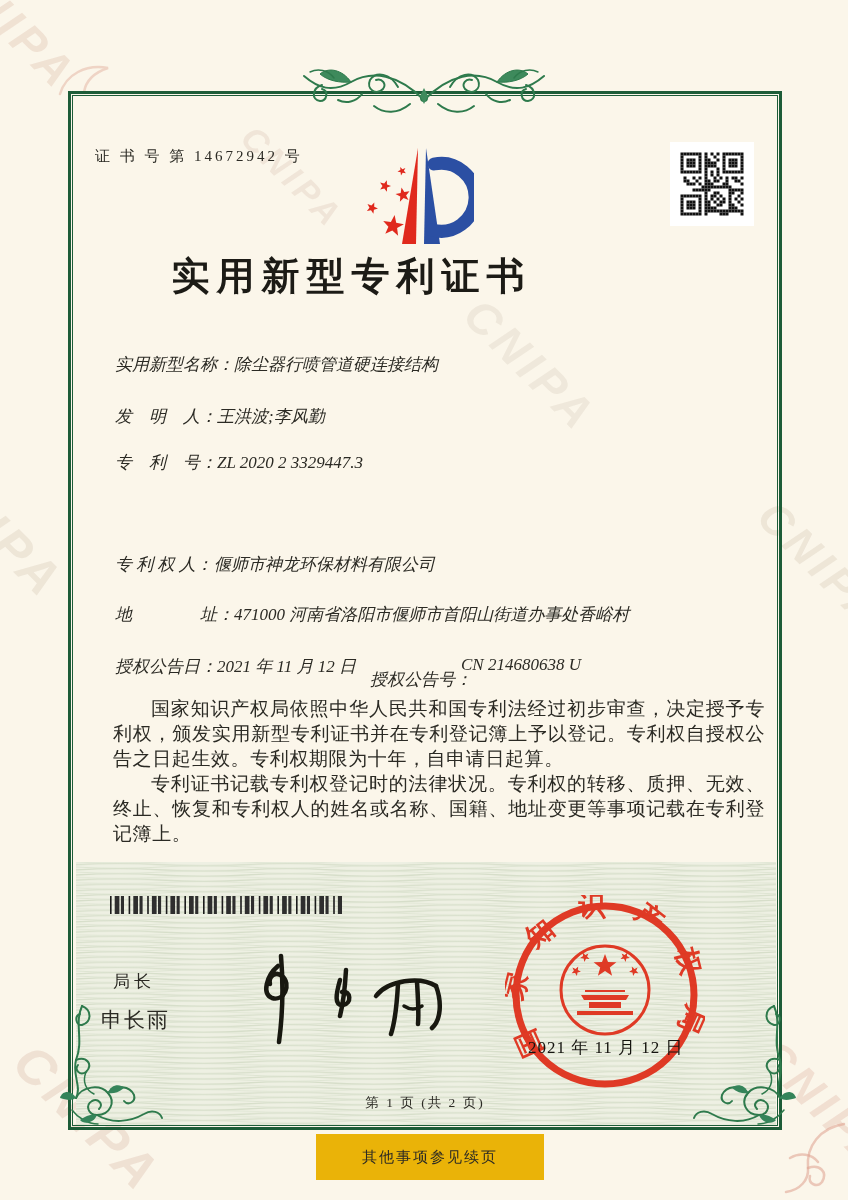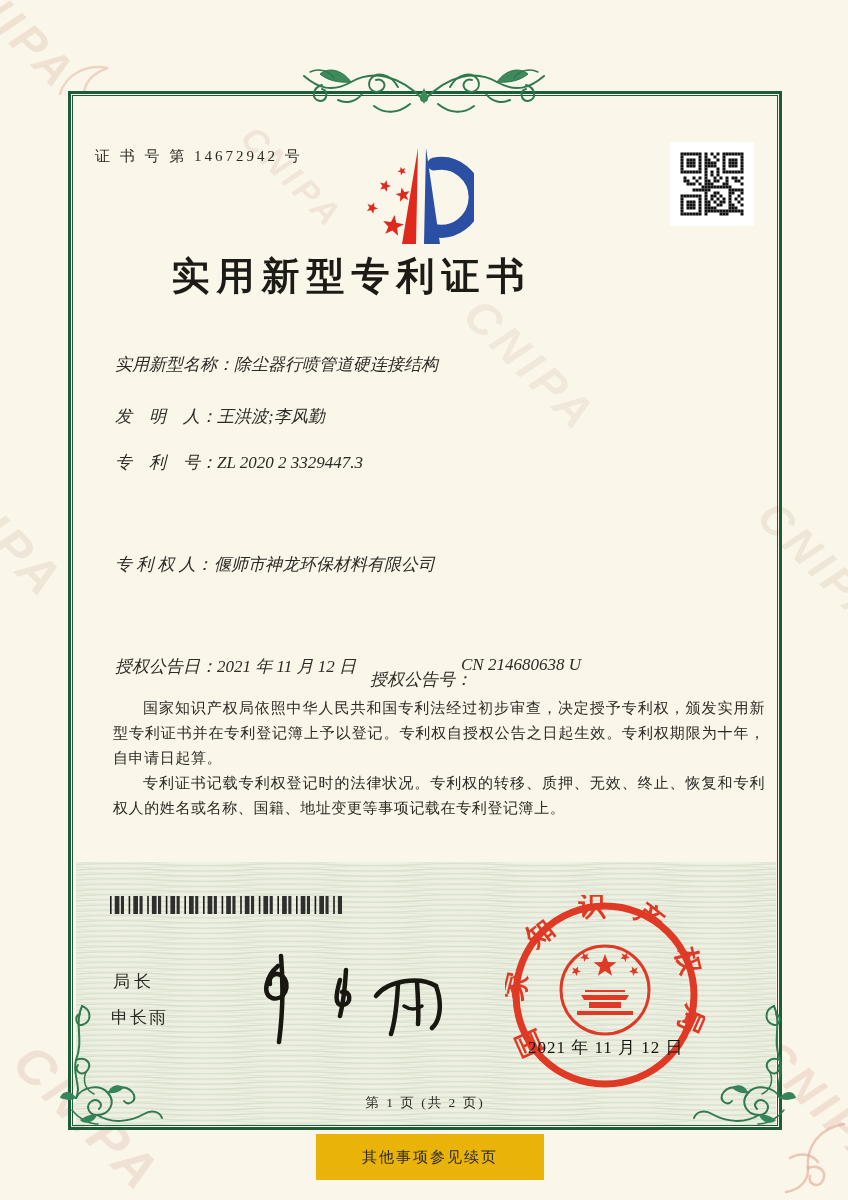--- a/index.html
+++ b/index.html
@@ -49,26 +49,26 @@
     font-size:38px;font-weight:bold;letter-spacing:7px;color:#1c1b16;
   }
   .field-row{position:absolute;left:115px;width:660px;font-size:17px;white-space:nowrap;font-style:italic;}
   .field-label{display:inline-block;min-width:99px;}
   .row1{top:353px;} .row2{top:405px;} .row3{top:451px;}
   .row4{top:503px;} .row5{top:553px;} .row6{top:603px;} .row7{top:655px;}
   .grant-no-label{position:absolute;left:255px;top:13px;}
   .grant-no-value{position:absolute;left:346px;top:0;}
   .body-text{
     position:absolute;left:113px;top:696px;width:652px;
-    font-size:15px;line-height:25px;text-align:justify;letter-spacing:0.6px;
+    font-size:19px;line-height:25px;text-align:justify;letter-spacing:0.6px;
   }
   .body-text p{margin:0;text-indent:2em;}
   .barcode{position:absolute;left:110px;top:896px;}
   .signer-title{position:absolute;left:113px;top:970px;font-size:17px;letter-spacing:4px;}
-  .signer-name{position:absolute;left:111px;top:1006px;font-size:17px;letter-spacing:2px;}
+  .signer-name{position:absolute;left:101px;top:1006px;font-size:21px;letter-spacing:2px;}
   .signature{position:absolute;left:248px;top:950px;z-index:4;}
   .seal{position:absolute;left:505px;top:895px;z-index:5;}
   .seal-date{position:absolute;left:528px;top:1036px;font-size:17px;letter-spacing:1px;color:#15140f;z-index:6;}
   .page-no{position:absolute;left:68px;top:1094px;width:714px;text-align:center;font-size:13.5px;letter-spacing:2px;}
   .note-box{
     position:absolute;left:316px;top:1134px;width:228px;height:46px;
     background:#eab308;z-index:4;display:flex;align-items:center;justify-content:center;
   }
   .note-box span{font-size:15px;letter-spacing:2px;}
 </style>
@@ -434,20 +434,23 @@
   </div>
   <div class="field-row row2">
     <span class="field-label">发　明　人：</span><span>王洪波;李风勤</span>
   </div>
   <div class="field-row row3">
     <span class="field-label">专　利　号：</span><span>ZL 2020 2 3329447.3</span>
   </div>
   <div class="field-row row5">
     <span class="field-label">专 利 权 人：</span><span>偃师市神龙环保材料有限公司</span>
   </div>
+  <div class="field-row row6">
+    <span class="field-label">地　　　　址：</span><span>471000 河南省洛阳市偃师市首阳山街道办事处香峪村</span>
+  </div>
   <div class="field-row row7">
     <span class="field-label">授权公告日：</span><span>2021 年 11 月 12 日</span>
     <span class="grant-no-label">授权公告号：</span>
     <span class="grant-no-value">CN 214680638 U</span>
   </div>
 
   <div class="body-text">
     <p>国家知识产权局依照中华人民共和国专利法经过初步审查，决定授予专利权，颁发实用新型专利证书并在专利登记簿上予以登记。专利权自授权公告之日起生效。专利权期限为十年，自申请日起算。</p>
     <p>专利证书记载专利权登记时的法律状况。专利权的转移、质押、无效、终止、恢复和专利权人的姓名或名称、国籍、地址变更等事项记载在专利登记簿上。</p>
   </div>

